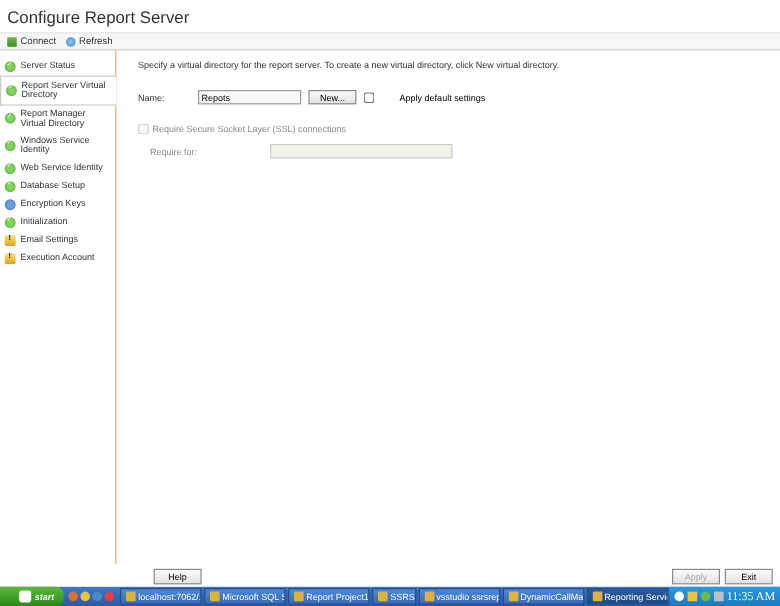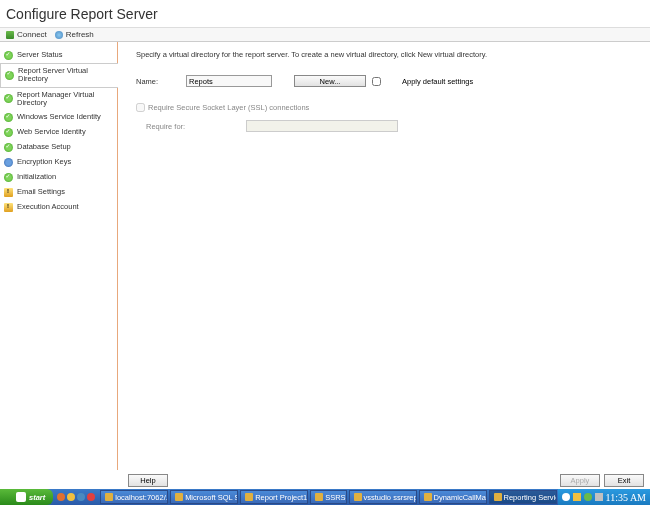--- a/index.html
+++ b/index.html
@@ -7,38 +7,38 @@
   
   .header { height: 28px; display: flex; align-items: center; justify-content: space-between; padding: 0 4px 0 6px; border-bottom: 1px solid #ddd; }
   .header-title { font-size: 14px; color: #333; }
   .header-blocks-wrap { display: flex; flex-direction: column; gap: 2px; }
   
   .toolbar { height: 14px; background: #f7f7f7; border-bottom: 1px solid #ccc; display: flex; align-items: center; gap: 8px; padding: 0 6px; font-size: 8px; color: #333; }
   .tool-btn { display: flex; align-items: center; gap: 3px; cursor: pointer; }
   .tool-ico { width: 8px; height: 8px; display: inline-block; }
   
   .main { display: flex; height: 428px; }
-  .sidebar { width: 118px; border-right: 1px solid #e8a87c; padding-top: 6px; }
+  .sidebar { width: 97px; border-right: 1px solid #e8a87c; padding-top: 6px; }
   .side-item { display: flex; align-items: center; gap: 4px; padding: 3px 4px; font-size: 7.5px; color: #333; cursor: pointer; line-height: 1.1; }
   .side-item.selected { background: #fff; border: 1px solid #ccc; border-right: none; margin-right: -1px; }
   .side-ico { width: 9px; height: 9px; flex-shrink: 0; }
   .ico-green { background: radial-gradient(circle, #7fd45a 40%, #3a9a1a 100%); border-radius: 50%; position: relative; }
   .ico-green::after { content: "✓"; color: #fff; font-size: 6px; position: absolute; left: 1.5px; top: -0.5px; }
   .ico-blue { background: radial-gradient(circle, #6aa0e0 40%, #2a5aa0 100%); border-radius: 50%; }
   .ico-yellow { background: linear-gradient(#ffe27a, #e0a020); border-radius: 1px; position: relative; }
   .ico-yellow::after { content: "!"; color: #000; font-size: 6px; position: absolute; left: 3px; top: 0; font-weight: bold; }
   
   .content { flex: 1; padding: 8px 12px 8px 18px; position: relative; }
   .content h2 { font-size: 11px; font-weight: bold; color: #333; margin-bottom: 10px; }
   .content .desc { font-size: 7.5px; color: #333; margin-bottom: 16px; }
   .form-row { display: flex; align-items: center; margin-bottom: 8px; font-size: 7.5px; }
   .form-row label { width: 50px; color: #333; }
   .form-row input[type=text] { width: 86px; height: 12px; font-size: 7.5px; border: 1px solid #999; padding: 0 2px; background: #f8f8f8; }
   .form-row input.wide { width: 86px; }
-  .btn-new { width: 72px; height: 12px; font-size: 7.5px; border: 1px solid #888; background: linear-gradient(#fafafa, #e2e2e2); margin-left: 22px; cursor: pointer; }
+  .btn-new { width: 40px; height: 12px; font-size: 7.5px; border: 1px solid #888; background: linear-gradient(#fafafa, #e2e2e2); margin-left: 6px; cursor: pointer; }
   .chk-row { display: flex; align-items: center; gap: 21px; margin-left: 6px; font-size: 7.5px; }
   .chk-row input { width: 9px; height: 9px; }
   
   .ssl-section { margin-top: 16px; font-size: 7.5px; color: #888; }
   .ssl-chk { display: flex; align-items: flex-end; gap: 3px; margin-bottom: 8px; }
   .ssl-chk input { width: 9px; height: 9px; }
   .ssl-row { display: flex; align-items: center; margin-bottom: 8px; margin-left: 10px; }
   .ssl-row label { width: 100px; }
   .ssl-row .sel { width: 152px; height: 12px; border: 1px solid #ccc; background: #f2f2ea; }
   .ssl-row input { width: 152px; height: 12px; border: 1px solid #ccc; background: #f2f2ea; }

